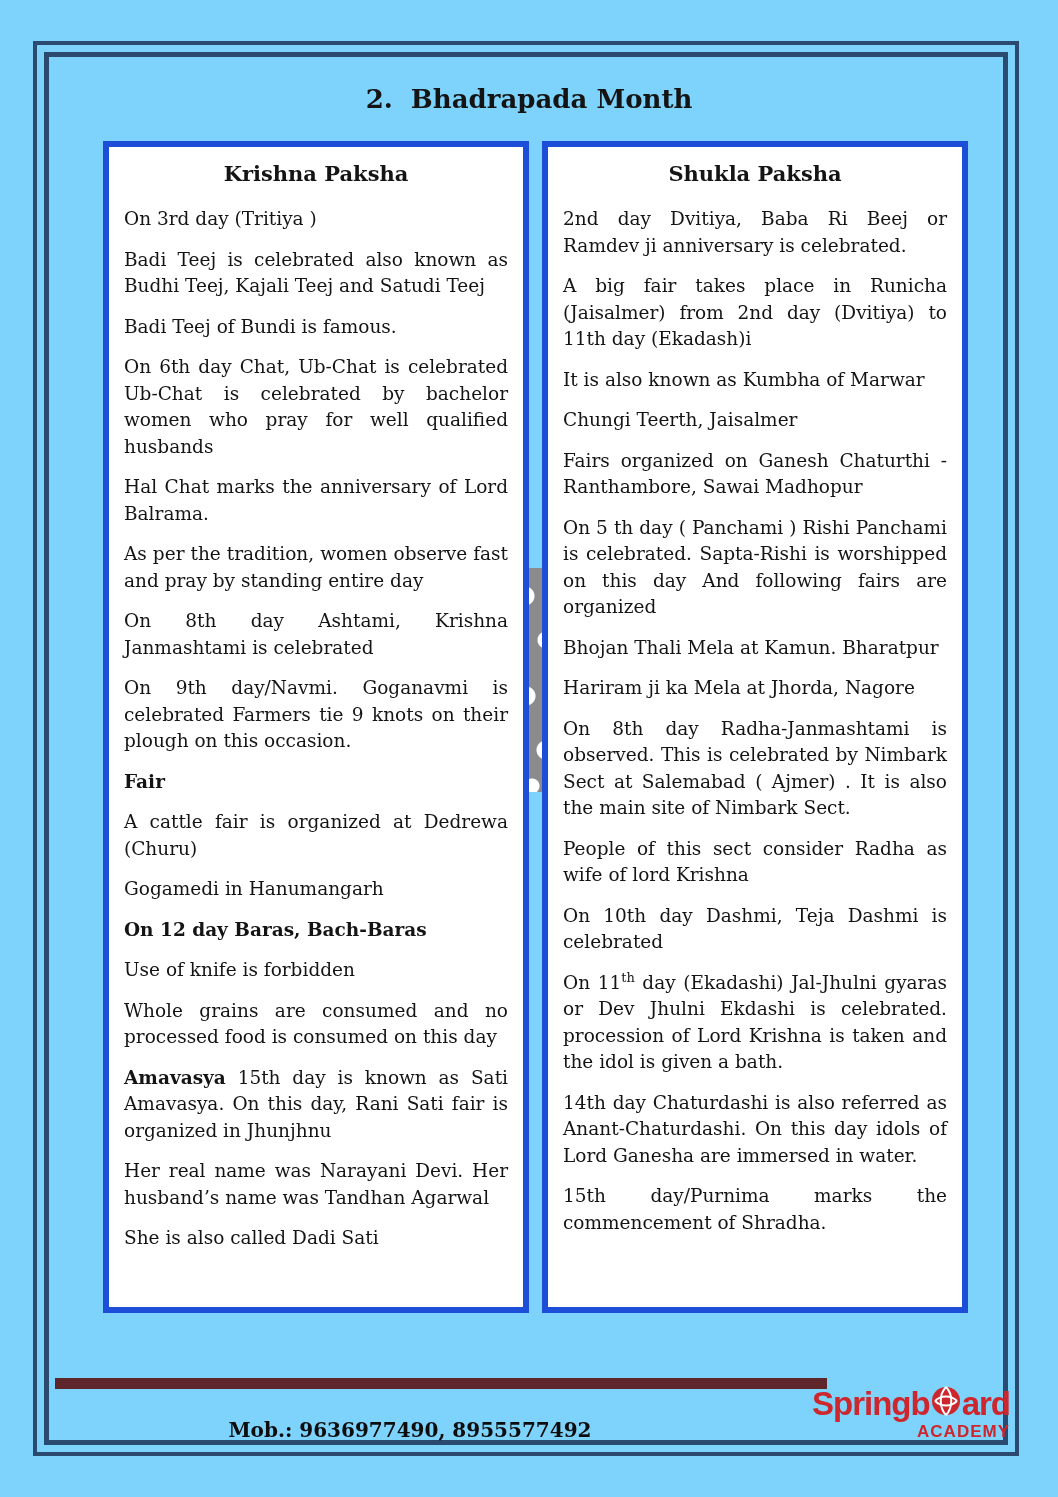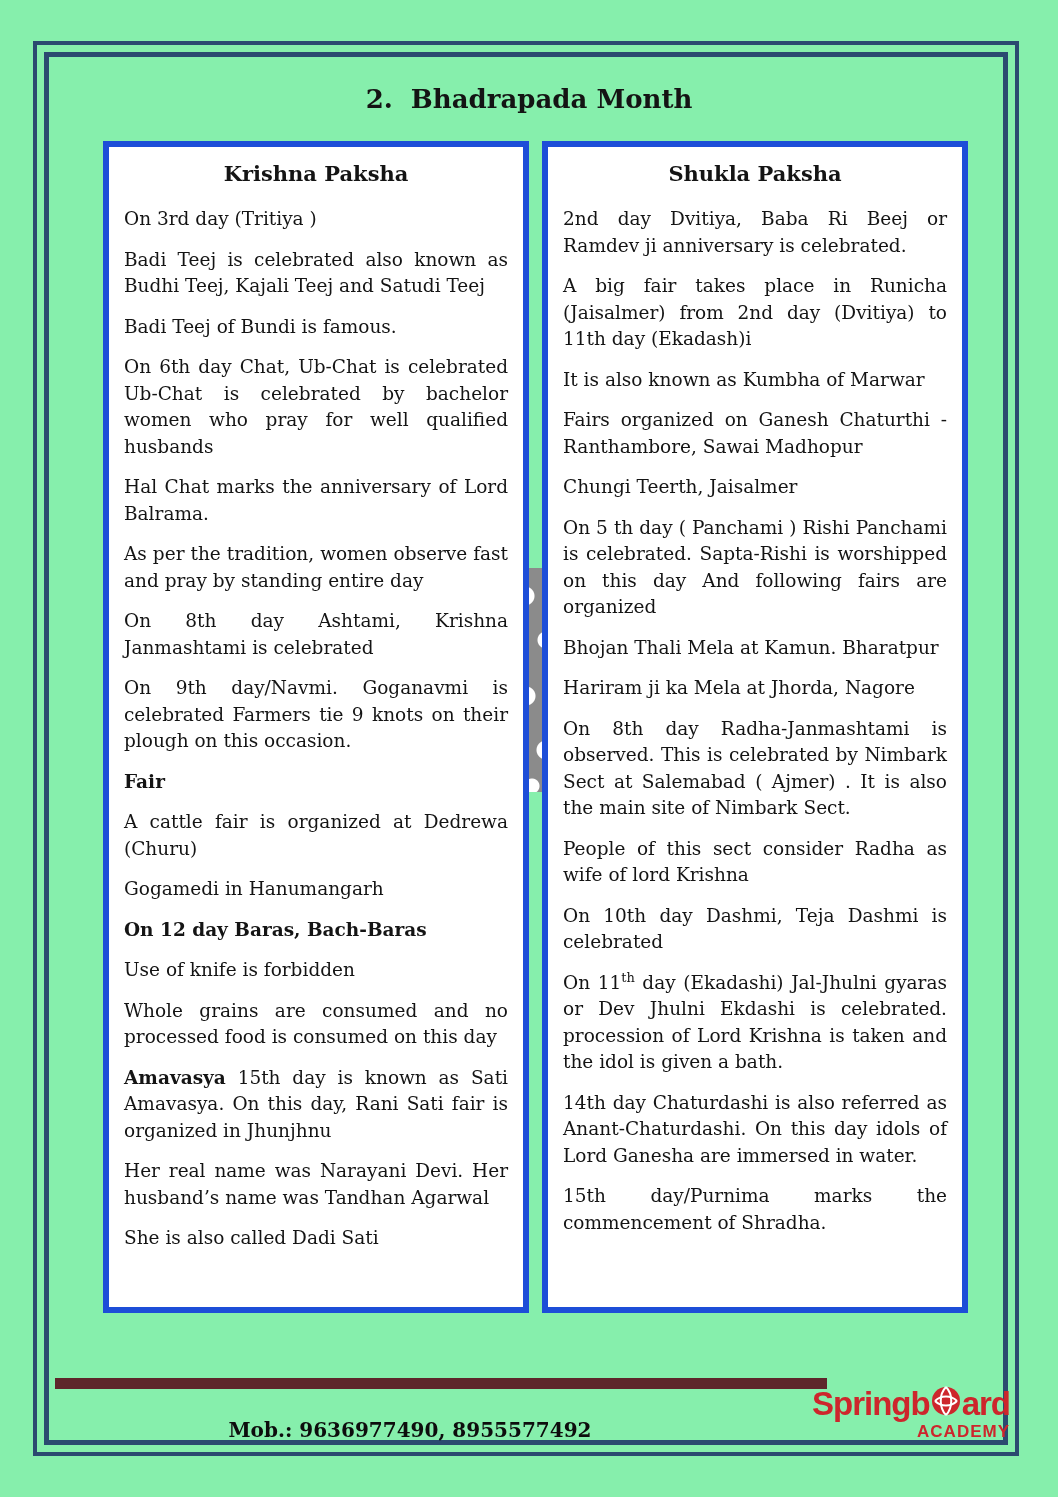--- a/index.html
+++ b/index.html
@@ -1,19 +1,19 @@
 <!DOCTYPE html>
 <html><head>
 <meta charset="utf-8">
 <style>
   html,body{margin:0;padding:0;background:#ffffff;}
   .sheet{
     position:relative;
     width:1058px;height:1497px;
-    background:#86efac;
+    background:#7dd3fc;
     font-family:"DejaVu Serif", serif;
     color:#141414;
     overflow:hidden;
   }
   
   .frame-outer{
     position:absolute;left:33px;top:41px;width:986px;height:1415px;
     border:4px solid #2b4a70;box-sizing:border-box;
   }
   .frame-inner{
@@ -124,22 +124,22 @@
         <p class="para"><span>She is also called Dadi Sati</span></p>
       </div>
   </div>
 
   <div class="box box-right">
     <div class="box-header">Shukla Paksha</div>
     <div class="box-body" id="right-body">
         <p class="para"><span>2nd day Dvitiya, Baba Ri Beej or Ramdev ji anniversary is celebrated.</span></p>
         <p class="para"><span>A big fair takes place in Runicha (Jaisalmer) from 2nd day (Dvitiya) to 11th day (Ekadash)i</span></p>
         <p class="para"><span>It is also known as Kumbha of Marwar</span></p>
+        <p class="para"><span>Chungi Teerth, Jaisalmer</span></p>
         <p class="para"><span>Fairs organized on Ganesh Chaturthi - Ranthambore, Sawai Madhopur</span></p>
-        <p class="para"><span>Chungi Teerth, Jaisalmer</span></p>
         <p class="para"><span>On 5 th day ( Panchami ) Rishi Panchami is celebrated. Sapta-Rishi is worshipped on this day And following fairs are organized</span></p>
         <p class="para"><span>Bhojan Thali Mela at Kamun. Bharatpur</span></p>
         <p class="para"><span>Hariram ji ka Mela at Jhorda, Nagore</span></p>
         <p class="para"><span>On 8th day Radha-Janmashtami is observed. This is celebrated by Nimbark Sect at Salemabad ( Ajmer) . It is also the main site of Nimbark Sect.</span></p>
         <p class="para"><span>People of this sect consider Radha as wife of lord Krishna</span></p>
         <p class="para"><span>On 10th day Dashmi, Teja Dashmi is celebrated</span></p>
         <p class="para"><span>On 11</span><sup>th</sup><span> day (Ekadashi) Jal-Jhulni gyaras or Dev Jhulni Ekdashi is celebrated. procession of Lord Krishna is taken and the idol is given a bath.</span></p>
         <p class="para"><span>14th day Chaturdashi is also referred as Anant-Chaturdashi. On this day idols of Lord Ganesha are immersed in water.</span></p>
         <p class="para"><span>15th day/Purnima marks the commencement of Shradha.</span></p>
       </div>

